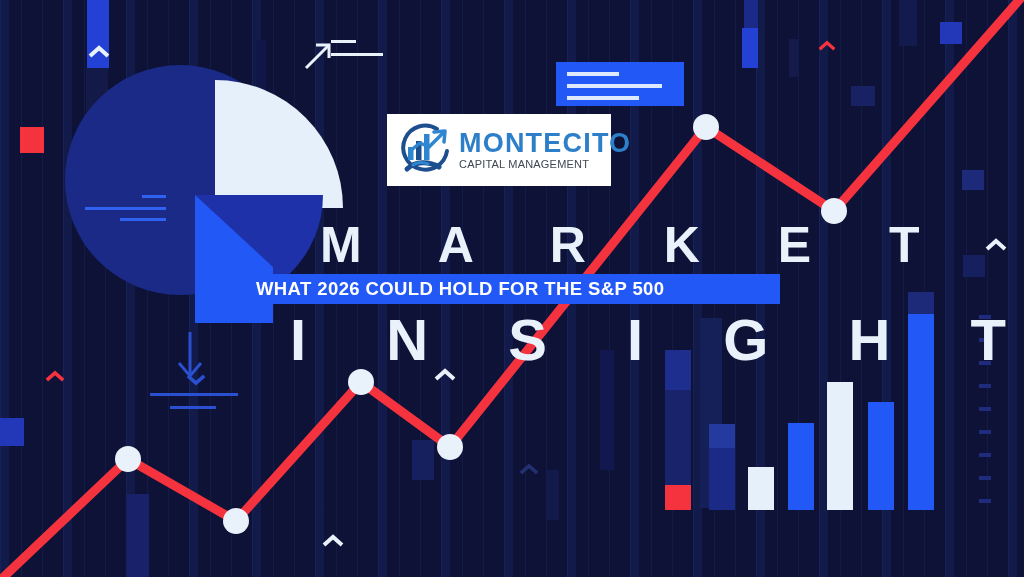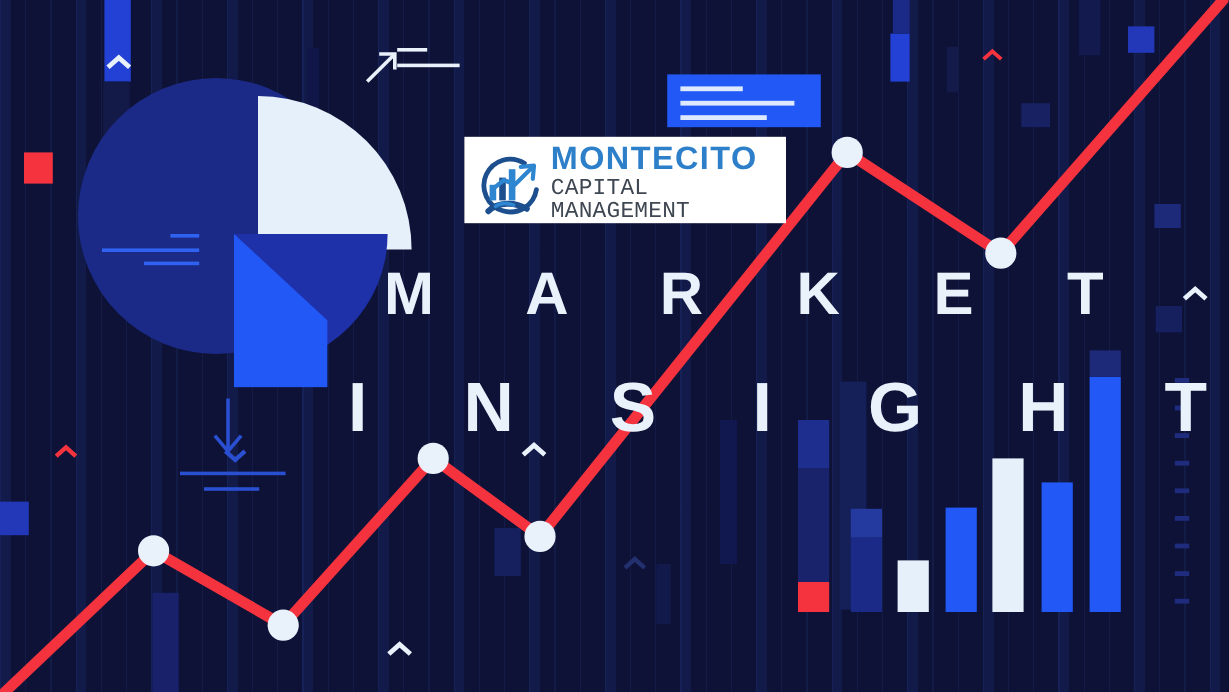--- a/index.html
+++ b/index.html
@@ -88,34 +88,34 @@
 
   
   #line-svg { position:absolute; left:0; top:0; width:1024px; height:577px; }
 
   
   .bar { position:absolute; bottom:0; }
 
   
   #logo {
     position:absolute; left:387px; top:114px;
-    width:268px; height:72px;
+    width:224px; height:72px;
     background:#ffffff;
-    display:flex; align-items:flex-end;
+    display:flex; align-items:center;
     padding-left:6px;
   }
   #logo-mark { width:64px; height:58px; flex:0 0 64px; }
   #logo-text { margin-left:2px; line-height:1; }
   #logo-title {
     font-size:27px; font-weight:bold; letter-spacing:1.2px;
     color:#2e7fc9; font-family:"Liberation Sans", sans-serif;
   }
   #logo-sub {
-    font-size:19px; color:#3f4752; letter-spacing:0.2px;
-    margin-top:2px; font-family:Liberation Mono, monospace;
+    font-size:11px; color:#3f4752; letter-spacing:0.2px;
+    margin-top:2px; font-family:Liberation Sans, sans-serif;
   }
 
   
   #headline {
     position:absolute; left:0; top:0; width:1024px;
   }
   .hl-row {
     position:absolute;
     color:#e9f2fb;
     font-weight:bold;
@@ -259,20 +259,23 @@
     <circle cx="450" cy="447" r="13" fill="#e9f2fb"></circle>
     <circle cx="706" cy="127" r="13" fill="#e9f2fb"></circle>
     <circle cx="834" cy="211" r="13" fill="#e9f2fb"></circle>
   </svg>
 
   <div id="headline">
     <div class="hl-row" id="hl-market">M A R K E T</div>
     <div class="hl-row" id="hl-insights">I N S I G H T S</div>
   </div>
 
+  <div id="subtitle-banner">
+    <span id="subtitle-text">WHAT 2026 COULD HOLD FOR THE S&amp;P 500</span>
+  </div>
 
   <div id="logo">
     <svg id="logo-mark" viewBox="0 0 64 58">
       <path d="M44 8 A22 22 0 1 0 54 30" stroke="#1d4f8f" stroke-width="4" fill="none" stroke-linecap="round"></path>
       <rect x="15" y="26" width="5.5" height="13" fill="#2e86d0"></rect>
       <rect x="23" y="20" width="5.5" height="19" fill="#1d4f8f"></rect>
       <rect x="31" y="13" width="5.5" height="26" fill="#2e86d0"></rect>
       <path d="M17 30 L27 22 L36 26 L50 12" stroke="#2e86d0" stroke-width="3.5" fill="none" stroke-linecap="round" stroke-linejoin="round"></path>
       <path d="M41 11 L52 10 L51 21" stroke="#2e86d0" stroke-width="3.5" fill="none" stroke-linecap="round" stroke-linejoin="round"></path>
       <path d="M14 48 C22 40 36 40 46 46" stroke="#1d4f8f" stroke-width="5" fill="none" stroke-linecap="round"></path>

